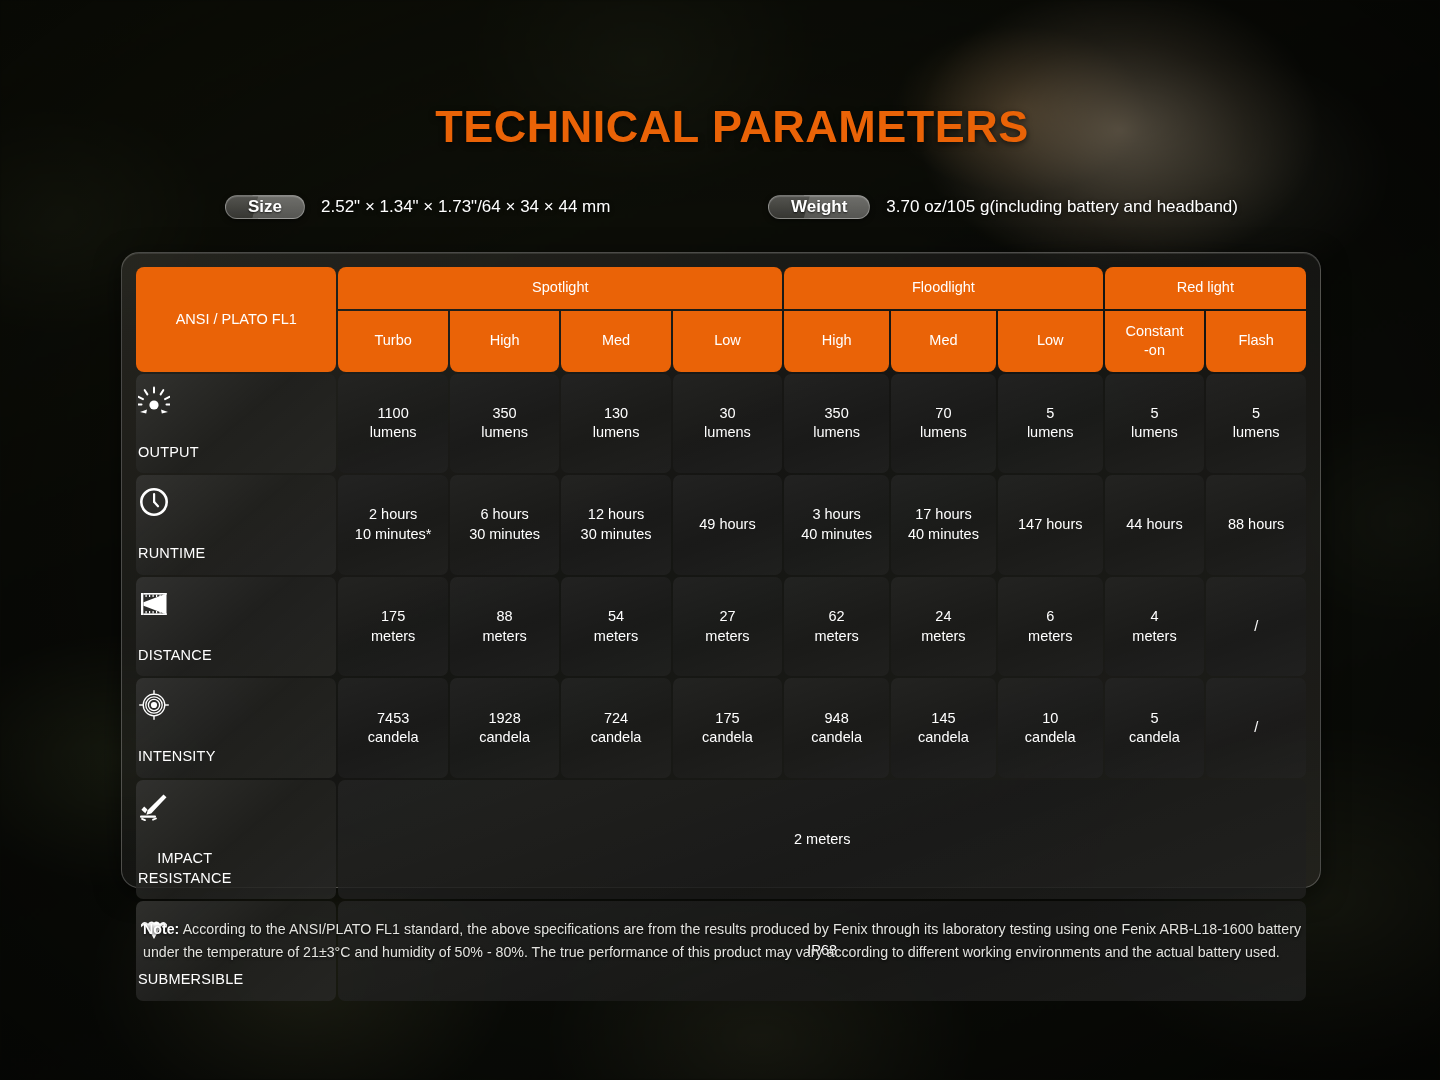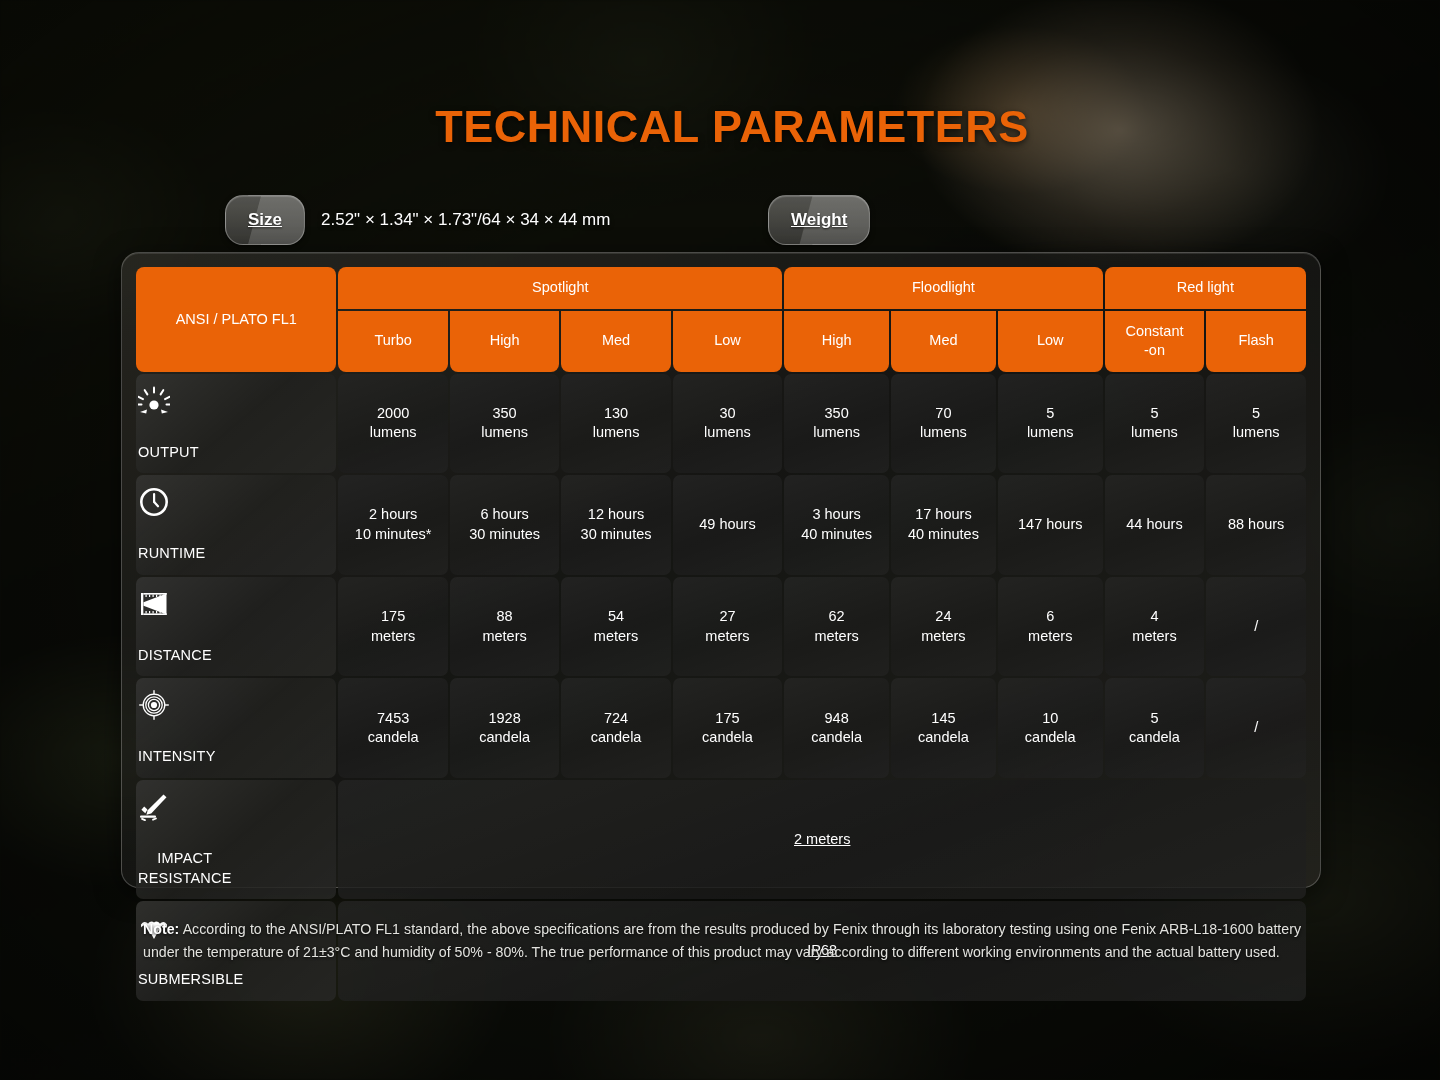--- a/index.html
+++ b/index.html
@@ -68,34 +68,33 @@
     font-size: 17px;
     text-shadow: 0 1px 4px rgba(0,0,0,0.8);
   }
   #size-line { left: 225px; }
   #weight-line { left: 768px; }
 
   .pill {
     display: inline-flex;
     align-items: center;
     justify-content: center;
-    height: 50px;
+    height: 24px;
     padding: 0 22px;
     border-radius: 18px;
     font-size: 17px;
     font-weight: bold;
     color: #ffffff;
     background:
       linear-gradient(105deg, rgba(255,255,255,0.05) 0%, rgba(255,255,255,0.05) 38%,
                       rgba(255,255,255,0.20) 39%, rgba(255,255,255,0.20) 100%),
       linear-gradient(180deg, #4a4a45 0%, #2b2b27 100%);
     border: 1px solid rgba(255,255,255,0.30);
     box-shadow: inset 0 1px 1px rgba(255,255,255,0.18), 0 2px 5px rgba(0,0,0,0.5);
     text-shadow: 0 1px 2px rgba(0,0,0,0.7);
-    text-decoration: underline;
   }
 
   
   #panel {
     position: absolute;
     left: 121px;
     top: 252px;
     width: 1200px;
     height: 636px;
     border-radius: 18px;
@@ -170,21 +169,20 @@
     gap: 26px;
     flex-direction: column;
   }
   .label-text { white-space: pre-line; }
 
   .cell-wide {
     height: 82px;
     border-radius: 7px;
     background: linear-gradient(160deg, rgba(255,255,255,0.05) 0%, rgba(255,255,255,0.016) 55%, rgba(255,255,255,0.04) 100%);
     background-color: rgba(22,22,21,0.82);
-    text-decoration: underline;
   }
 
   .val { white-space: pre-line; }
 
   .icon { width: 32px; height: 32px; flex: 0 0 32px; display: block; }
   .icon svg { width: 100%; height: 100%; display: block; fill: #ffffff; }
 
   
   #note {
     position: absolute;
@@ -210,20 +208,21 @@
 
   <div class="title">TECHNICAL PARAMETERS</div>
 
   <div class="specline" id="size-line">
     <span class="pill">Size</span>
     <span>2.52" × 1.34" × 1.73"/64 × 34 × 44 mm</span>
   </div>
 
   <div class="specline" id="weight-line">
     <span class="pill">Weight</span>
+    <span>3.70 oz/105 g(including battery and headband)</span>
   </div>
 
   <div id="panel">
     <table class="spec">
       <colgroup>
         <col style="width:17.4%">
         <col style="width:9.5%">
           <col style="width:9.5%">
           <col style="width:9.5%">
           <col style="width:9.5%">
@@ -266,21 +265,21 @@
                   <rect x="15" y="1.5" width="2" height="7" rx="1" transform="rotate(62 16 20)"></rect>
                   <rect x="15" y="1.5" width="2" height="7" rx="1" transform="rotate(-88 16 20)"></rect>
                   <rect x="15" y="1.5" width="2" height="7" rx="1" transform="rotate(88 16 20)"></rect>
                   <path d="M2 27 L9 24.5 L8.2 28.4 Z"></path>
                   <path d="M30 27 L23 24.5 L23.8 28.4 Z"></path>
                 </svg>
               </span>
               <span class="label-text">OUTPUT</span>
             </div>
           </td>
-          <td class="cell val">2000
+          <td class="cell val">1100
 lumens</td>
           <td class="cell val">350
 lumens</td>
           <td class="cell val">130
 lumens</td>
           <td class="cell val">30
 lumens</td>
           <td class="cell val">350
 lumens</td>
           <td class="cell val">70

